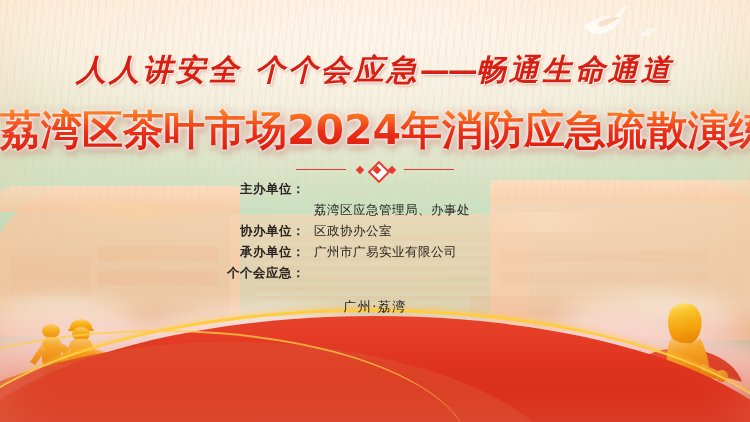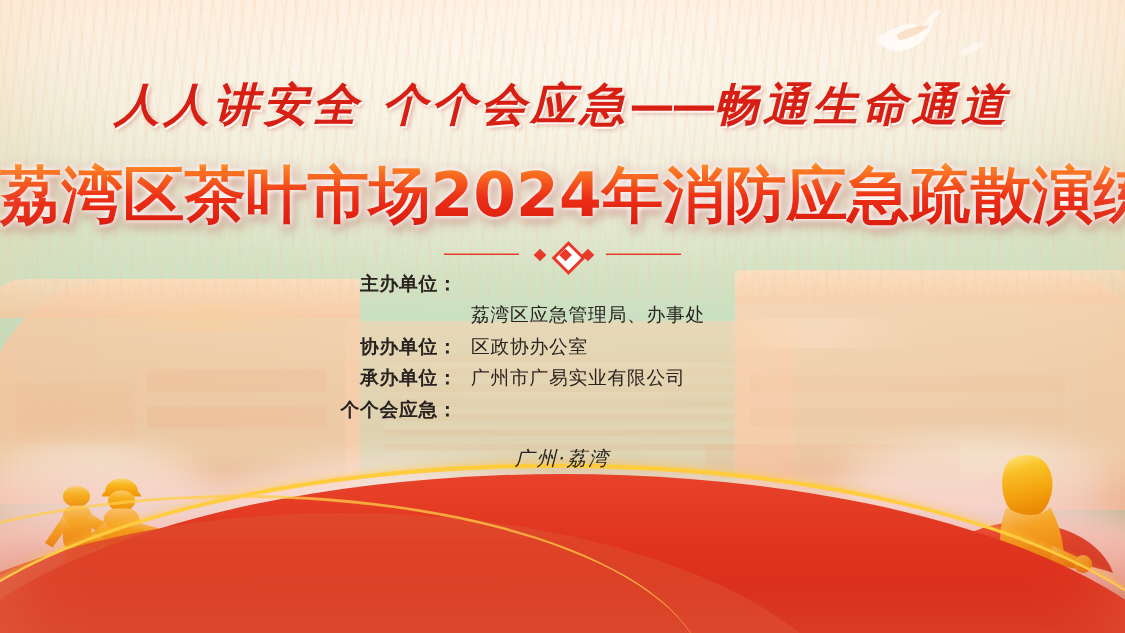--- a/index.html
+++ b/index.html
@@ -138,21 +138,21 @@
     position:absolute;left:0;top:178px;width:750px;
     font-size:12.5px;color:#2a2320;line-height:21px;
   }
   .org-row{display:flex;justify-content:center;}
   .org-row .inner{display:flex;width:300px;}
   .org-label{font-weight:700;width:80px;text-align:right;letter-spacing:.5px;flex:none;}
   .org-val{padding-left:9px;letter-spacing:.5px;white-space:nowrap;}
 
   #place-block{
     position:absolute;left:0;top:296px;width:750px;text-align:center;
-    font-size:13px;color:#23201e;line-height:21px;letter-spacing:1.5px;font-style:italic;
+    font-size:13px;color:#23201e;line-height:21px;letter-spacing:1.5px;
   }
 
   #vignette{position:absolute;inset:0;pointer-events:none;
      box-shadow:inset 0 0 60px rgba(255,200,150,.25);}
 </style>
 </head>
 <body>
 
 <div id="poster">
 

